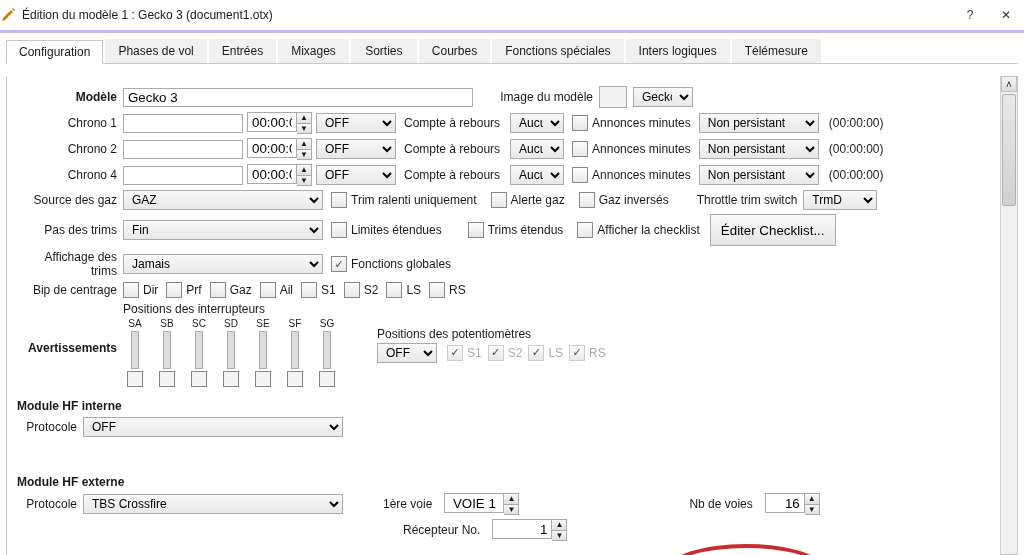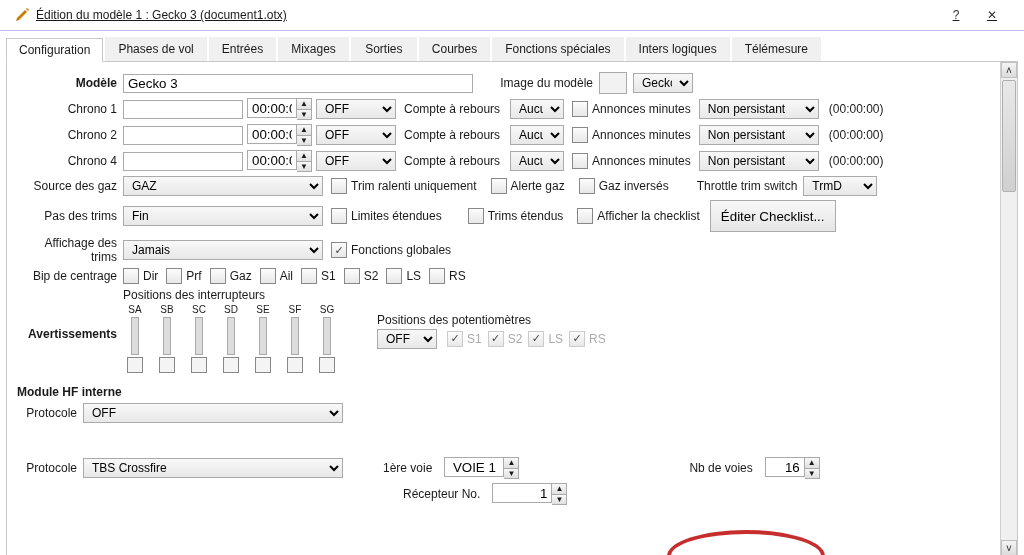--- a/index.html
+++ b/index.html
@@ -1,20 +1,20 @@
 <!DOCTYPE html>
 <html><head>
 <meta charset="utf-8">
 <style>
   html, body { margin:0; padding:0; font-family: "Segoe UI", Tahoma, sans-serif; font-size:12px; color:#1a1a1a; background:#fff; width:1024px; height:555px; overflow:hidden; }
-  .titlebar { height:30px; display:flex; align-items:center; padding:0 14px; border-bottom:1px solid #c4b5fd;text-decoration:underline; }
+  .titlebar { height:30px; display:flex; align-items:center; padding:0 0; border-bottom:3px solid #c4b5fd; }
   .titlebar .icon { width:16px; height:16px; margin-right:6px; color:#c97f00; }
   .titlebar .title { flex:1; font-size:12px; }
   .titlebar .winbtn { width:36px; height:30px; display:flex; align-items:center; justify-content:center; color:#333; }
-  .tabs { display:flex; border-bottom:1px solid #c8c8c8; margin:6px 6px 0 6px; }
+  .tabs { display:flex; border-bottom:1px solid #c8c8c8; margin:6px 6px 12px 6px; }
   .tab { padding:4px 12px; border:1px solid transparent; border-bottom:none; background:#f0f0f0; margin-right:2px; min-width:40px; text-align:center; }
   .tab.active { background:#fff; border-color:#c8c8c8; border-bottom:1px solid #fff; position:relative; top:1px; }
   .panel { border:1px solid #c8c8c8; border-top:none; margin:0 6px 6px 6px; height:494px; overflow:auto; position:relative; }
   .form-area { padding:6px 10px; }
   .row { display:flex; align-items:center; margin:4px 0; }
   .lbl { text-align:right; padding-right:6px; }
   .lbl.col1 { width:100px; display:inline-block; }
   .bold { font-weight:bold; }
   input[type=text], select { font-family:inherit; font-size:12px; height:20px; box-sizing:border-box; }
   .txt { border:1px solid #aaa; padding:1px 4px; }
@@ -244,20 +244,21 @@
     </div>
 
     <div class="section-head">Module HF interne</div>
     <div class="row">
       <span class="lbl" style="width:60px">Protocole</span>
       <select class="sel" style="width:260px"><option>OFF</option></select>
     </div>
 
     <div style="height:26px"></div>
 
+    <div class="section-head">Module HF externe</div>
     <div class="row">
       <span class="lbl" style="width:60px">Protocole</span>
       <select class="sel" style="width:260px"><option>TBS Crossfire</option></select>
 
       <span class="lbl" style="margin-left:40px">1ère voie</span>
       <div class="spin-wrap" style="margin-left:6px">
         <input class="spin-val" style="width: 60px; text-align: center;" value="VOIE 1">
         <div class="spin-btns">
             <span>▲</span>
             <span>▼</span>

